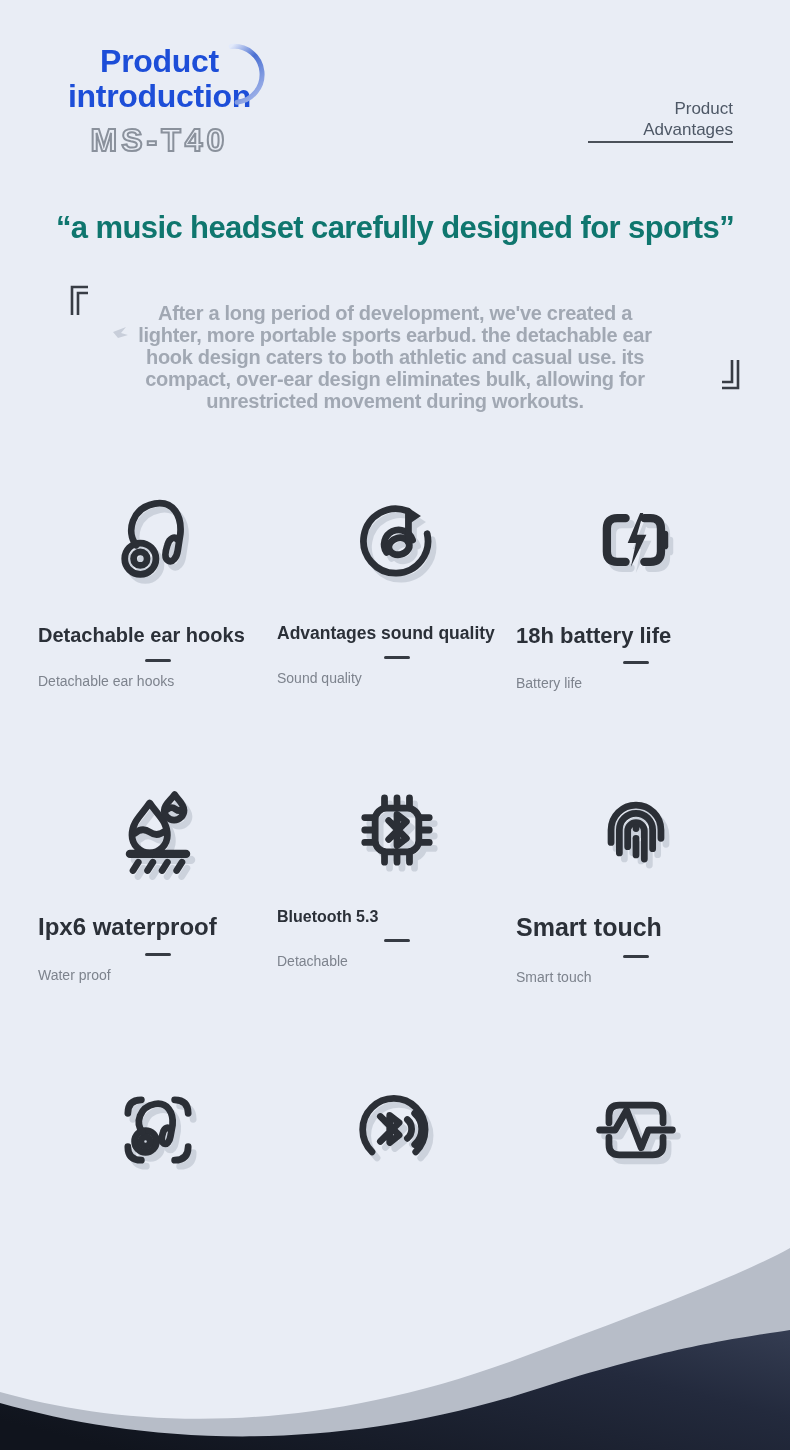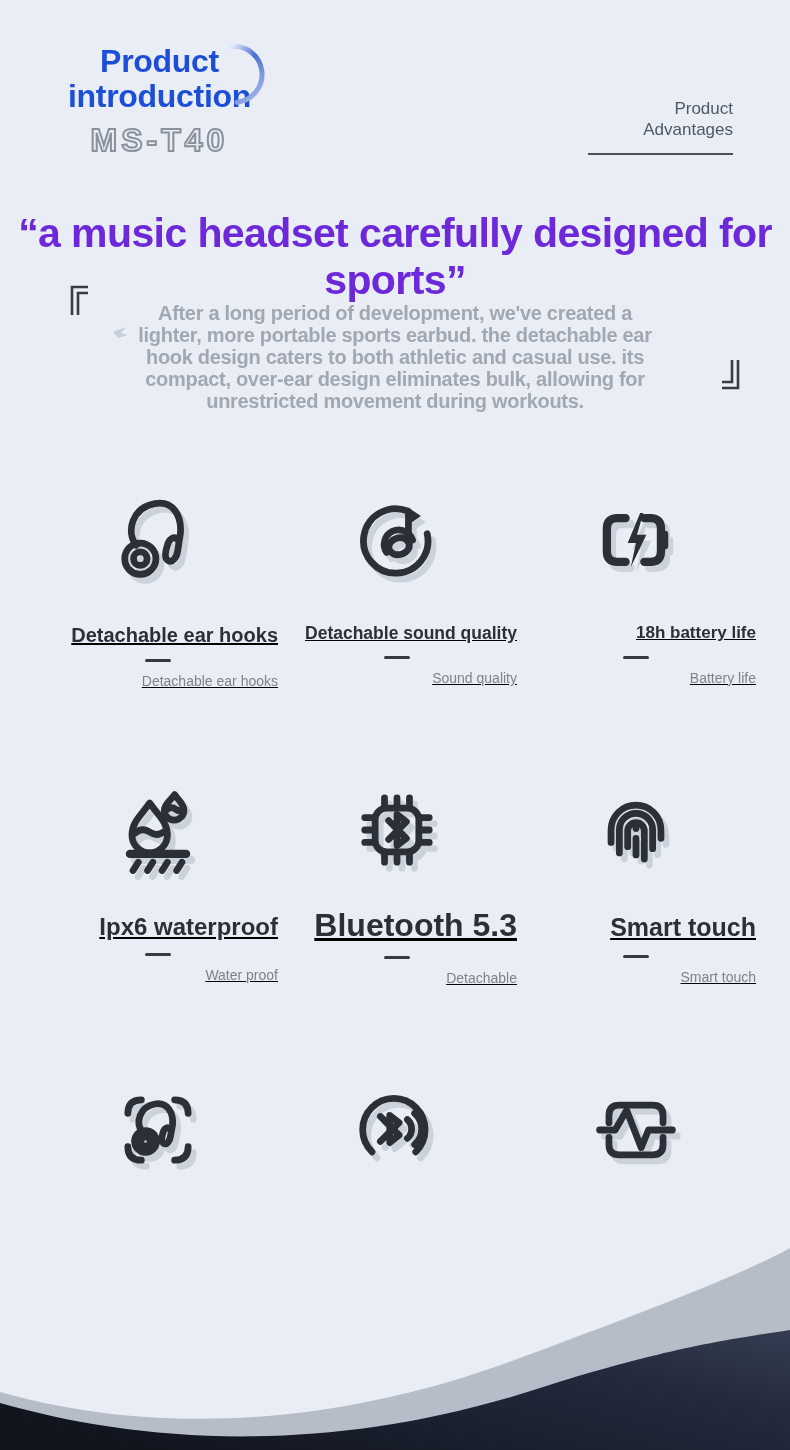--- a/index.html
+++ b/index.html
@@ -8,46 +8,46 @@
   .page{position:relative;width:790px;height:1450px;background:#e9edf5;overflow:hidden;}
 
   
   .intro-block{position:absolute;left:52px;top:44px;width:215px;text-align:center;}
   .intro-title{font-size:32px;font-weight:700;color:#1d4ed8;line-height:1.1;letter-spacing:-0.3px;}
   .model{margin-top:10px;font-size:32px;font-weight:800;letter-spacing:4px;
          color:transparent;-webkit-text-stroke:2px #8a919c;line-height:1;}
   .crescent{position:absolute;left:224px;top:40px;width:46px;height:66px;transform:rotate(-6deg);}
 
   .advantages{position:absolute;right:57px;top:98px;width:145px;text-align:right;}
-  .advantages-text{font-size:17px;color:#4e5866;line-height:1.25;padding-bottom:12px;
+  .advantages-text{font-size:17px;color:#4e5866;line-height:1.25;
                    border-bottom:2px solid #4b5159;}
 
   
   .headline{position:absolute;left:0;top:210px;width:790px;text-align:center;
-            font-size:41px;font-weight:800;color:#6d28d9;letter-spacing:-0.6px;}
+            font-size:31px;font-weight:800;color:#0f766e;letter-spacing:-0.6px;}
   .quote-para{position:absolute;left:135px;top:302px;width:520px;text-align:center;
               font-size:20px;font-weight:700;color:#a1a8b3;line-height:1.1;letter-spacing:-0.3px;}
   .q-open{position:absolute;left:68px;top:283px;}
   .q-close{position:absolute;left:716px;top:358px;}
   .cursor-hint{position:absolute;left:112px;top:326px;opacity:.55;}
 
   
-  .cell{position:absolute;width:240px;text-align:right;text-decoration:underline;}
+  .cell{position:absolute;width:240px;text-align:left;}
   .c1{left:38px;top:482px;} .c2{left:277px;top:482px;} .c3{left:516px;top:482px;}
   .c4{left:38px;top:772px;} .c5{left:277px;top:772px;} .c6{left:516px;top:772px;}
   .c7{left:38px;top:1072px;}.c8{left:277px;top:1072px;}.c9{left:516px;top:1072px;}
   .icon-wrap{height:116px;display:flex;align-items:center;justify-content:center;}
   .ic{filter:drop-shadow(5px 6px 0 #ccd2dc);}
   .ic path,.ic circle,.ic rect,.ic ellipse{fill:none;stroke:#2b2f36;stroke-width:6.5;
       stroke-linecap:round;stroke-linejoin:round;}
   .ic .fill{fill:#2b2f36;stroke:none;}
   .ic .thick{stroke-width:8;}
   .f-title{font-weight:800;color:#2b3038;margin-top:26px;line-height:1.1;}
-  .t20{font-size:20px;} .t17{font-size:17.5px;} .t21{font-size:17px;}
-  .t24{font-size:24px;} .t245{font-size:32px;margin-top:20px;} .t25{font-size:25px;}
+  .t20{font-size:20px;} .t17{font-size:17.5px;} .t21{font-size:22px;}
+  .t24{font-size:24px;} .t245{font-size:16px;margin-top:20px;} .t25{font-size:25px;}
   .t18{font-size:18px;} .t19{font-size:19px;}
   .c9 .f-title{margin-top:12px;max-width:160px;margin-left:auto;margin-right:auto;}
   .f-dash{width:26px;height:3px;background:#363b43;margin:13px auto 11px;border-radius:2px;}
   .f-sub{font-size:14px;color:#7d838d;}
 
   
   .footer-svg{position:absolute;left:0;bottom:0;width:790px;height:262px;display:block;}
 </style>
 </head>
 <body>
@@ -102,21 +102,21 @@
   <div class="cell c2">
     <div class="icon-wrap">
         <svg class="ic" width="104" height="104" viewBox="0 0 100 100">
       <path d="M60 22 A31 31 0 1 0 79 44"></path>
       <path d="M40 62 A14 14 0 1 1 65 50"></path>
       <ellipse cx="52" cy="56" rx="10" ry="8" transform="rotate(-15 52 56)"></ellipse>
       <path d="M61 52 V23"></path>
       <path class="fill" d="M61 19 L73 27 L61 35 Z"></path>
     </svg>
       </div>
-    <div class="f-title t17">Detachable sound quality</div>
+    <div class="f-title t17">Advantages sound quality</div>
     <div class="f-dash"></div>
     <div class="f-sub">Sound quality</div>
   </div>
 
   <div class="cell c3">
     <div class="icon-wrap">
         <svg class="ic" width="104" height="104" viewBox="0 0 100 100">
       <path class="thick" d="M40 29 H32 Q22 29 22 39 V61 Q22 71 32 71 H40"></path>
       <path class="thick" d="M58 29 H64 Q74 29 74 39 V61 Q74 71 64 71 H58"></path>
       <rect class="fill" x="74" y="41" width="7" height="18" rx="3"></rect>

